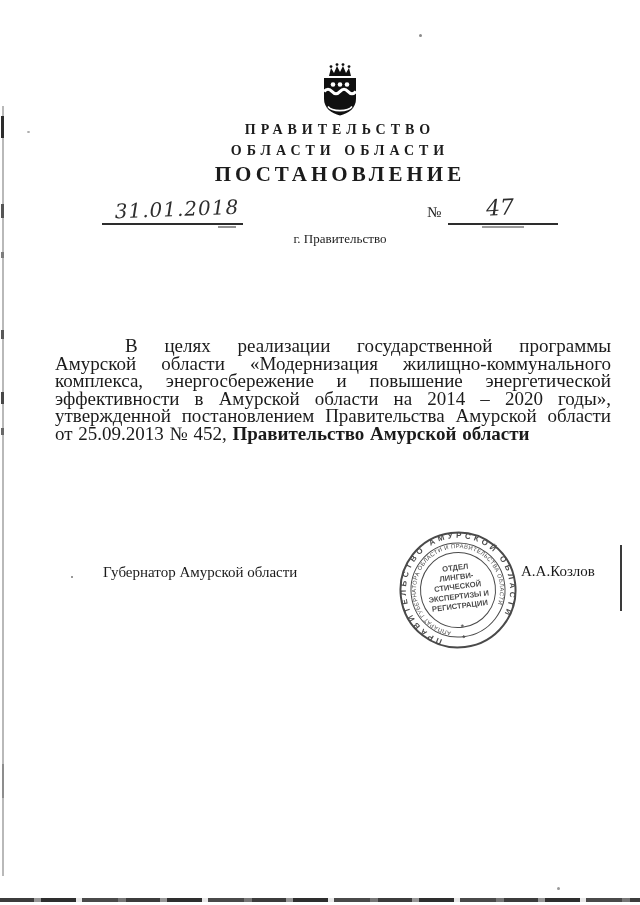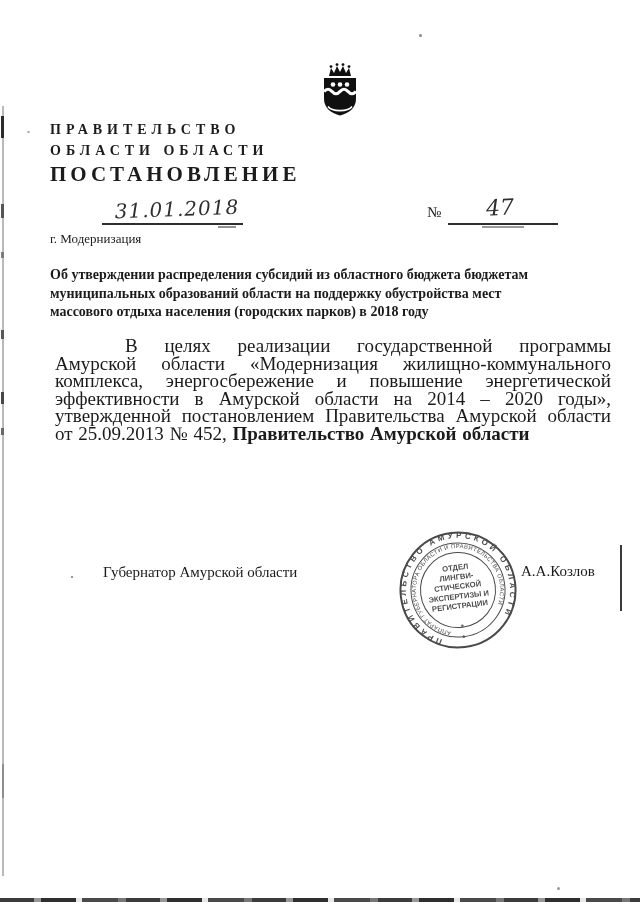--- a/index.html
+++ b/index.html
@@ -22,21 +22,21 @@
     background:repeating-linear-gradient(90deg,#3c3c3c 0 34px,#979797 34px 41px,#2e2e2e 41px 76px,#e8e8e8 76px 82px,#4a4a4a 82px 118px,#777 118px 126px);}
   .edge-right{position:absolute;left:620px;top:545px;width:2px;height:66px;background:#3a3a3a;}
   .speck{position:absolute;border-radius:50%;}
   .speck1{left:419px;top:34px;width:3px;height:3px;background:#8a8a8a;}
   .speck2{left:557px;top:887px;width:3px;height:3px;background:#9a9a9a;}
   .speck3{left:71px;top:576px;width:2px;height:2px;background:#777;}
   .speck4{left:27px;top:131px;width:3px;height:2px;background:#aaa;}
   
   .emblem{position:absolute;left:320px;top:63px;width:40px;height:54px;}
   
-  .org1,.org2,.doctype,.city,.title{position:absolute;left:50px;width:580px;}
+  .org1,.org2,.doctype,.city,.title{position:absolute;left:50px;width:580px;text-align:center;}
   .org1{top:122px;font-size:14px;font-weight:700;letter-spacing:5px;}
   .org2{top:143px;font-size:14px;font-weight:700;letter-spacing:5px;}
   .doctype{top:162px;font-size:21px;font-weight:700;letter-spacing:4px;}
   
   .hand{font-family:"DejaVu Serif", serif;font-style:italic;color:#2e2e2e;}
   .date-hand{position:absolute;left:110px;top:197px;width:134px;text-align:center;font-size:20px;letter-spacing:1px;transform:rotate(-2deg);}
   .num-hand{position:absolute;left:468px;top:195px;width:64px;text-align:center;font-size:22px;transform:rotate(-3deg);}
   .uline{position:absolute;height:1.5px;background:#2d2d2d;}
   .date-uline{left:102px;top:223px;width:141px;}
   .date-uline2{left:218px;top:226px;width:18px;height:2px;background:#919191;}
@@ -101,27 +101,22 @@
   <div class="org2">ОБЛАСТИ ОБЛАСТИ</div>
   <div class="doctype">ПОСТАНОВЛЕНИЕ</div>
 
   <div class="hand date-hand">31.01.2018</div>
   <div class="uline date-uline"></div>
   <div class="uline date-uline2"></div>
   <div class="num-sign">№</div>
   <div class="hand num-hand">47</div>
   <div class="uline num-uline"></div>
   <div class="uline num-uline2"></div>
-  <div class="city">г. Модернизация</div>
+  <div class="city">г. Правительство</div>
 
-  <div class="title">
-    <div>Об утверждении распределения субсидий из областного бюджета бюджетам</div>
-    <div>муниципальных образований области на поддержку обустройства мест</div>
-    <div>массового отдыха населения (городских парков) в 2018 году</div>
-  </div>
 
   <p class="para p1"><span>В целях реализации государственной программы Амурской области «Модернизация жилищно-коммунального комплекса, энергосбережение и повышение энергетической эффективности в Амурской области на 2014 – 2020 годы», утвержденной постановлением Правительства Амурской области от 25.09.2013 № 452, </span><b>Правительство Амурской области</b></p>
 
   <div class="sig-title">Губернатор Амурской области</div>
   <div class="sig-name">А.А.Козлов</div>
 
   <div class="stamp">
     <svg viewBox="0 0 122 122" width="122" height="122" font-family="Liberation Sans, sans-serif">
       <circle cx="61" cy="61" r="57.5" fill="none" stroke="#3d3d3d" stroke-width="2"></circle>
       <circle cx="61" cy="61" r="47" fill="none" stroke="#3d3d3d" stroke-width="1"></circle>

